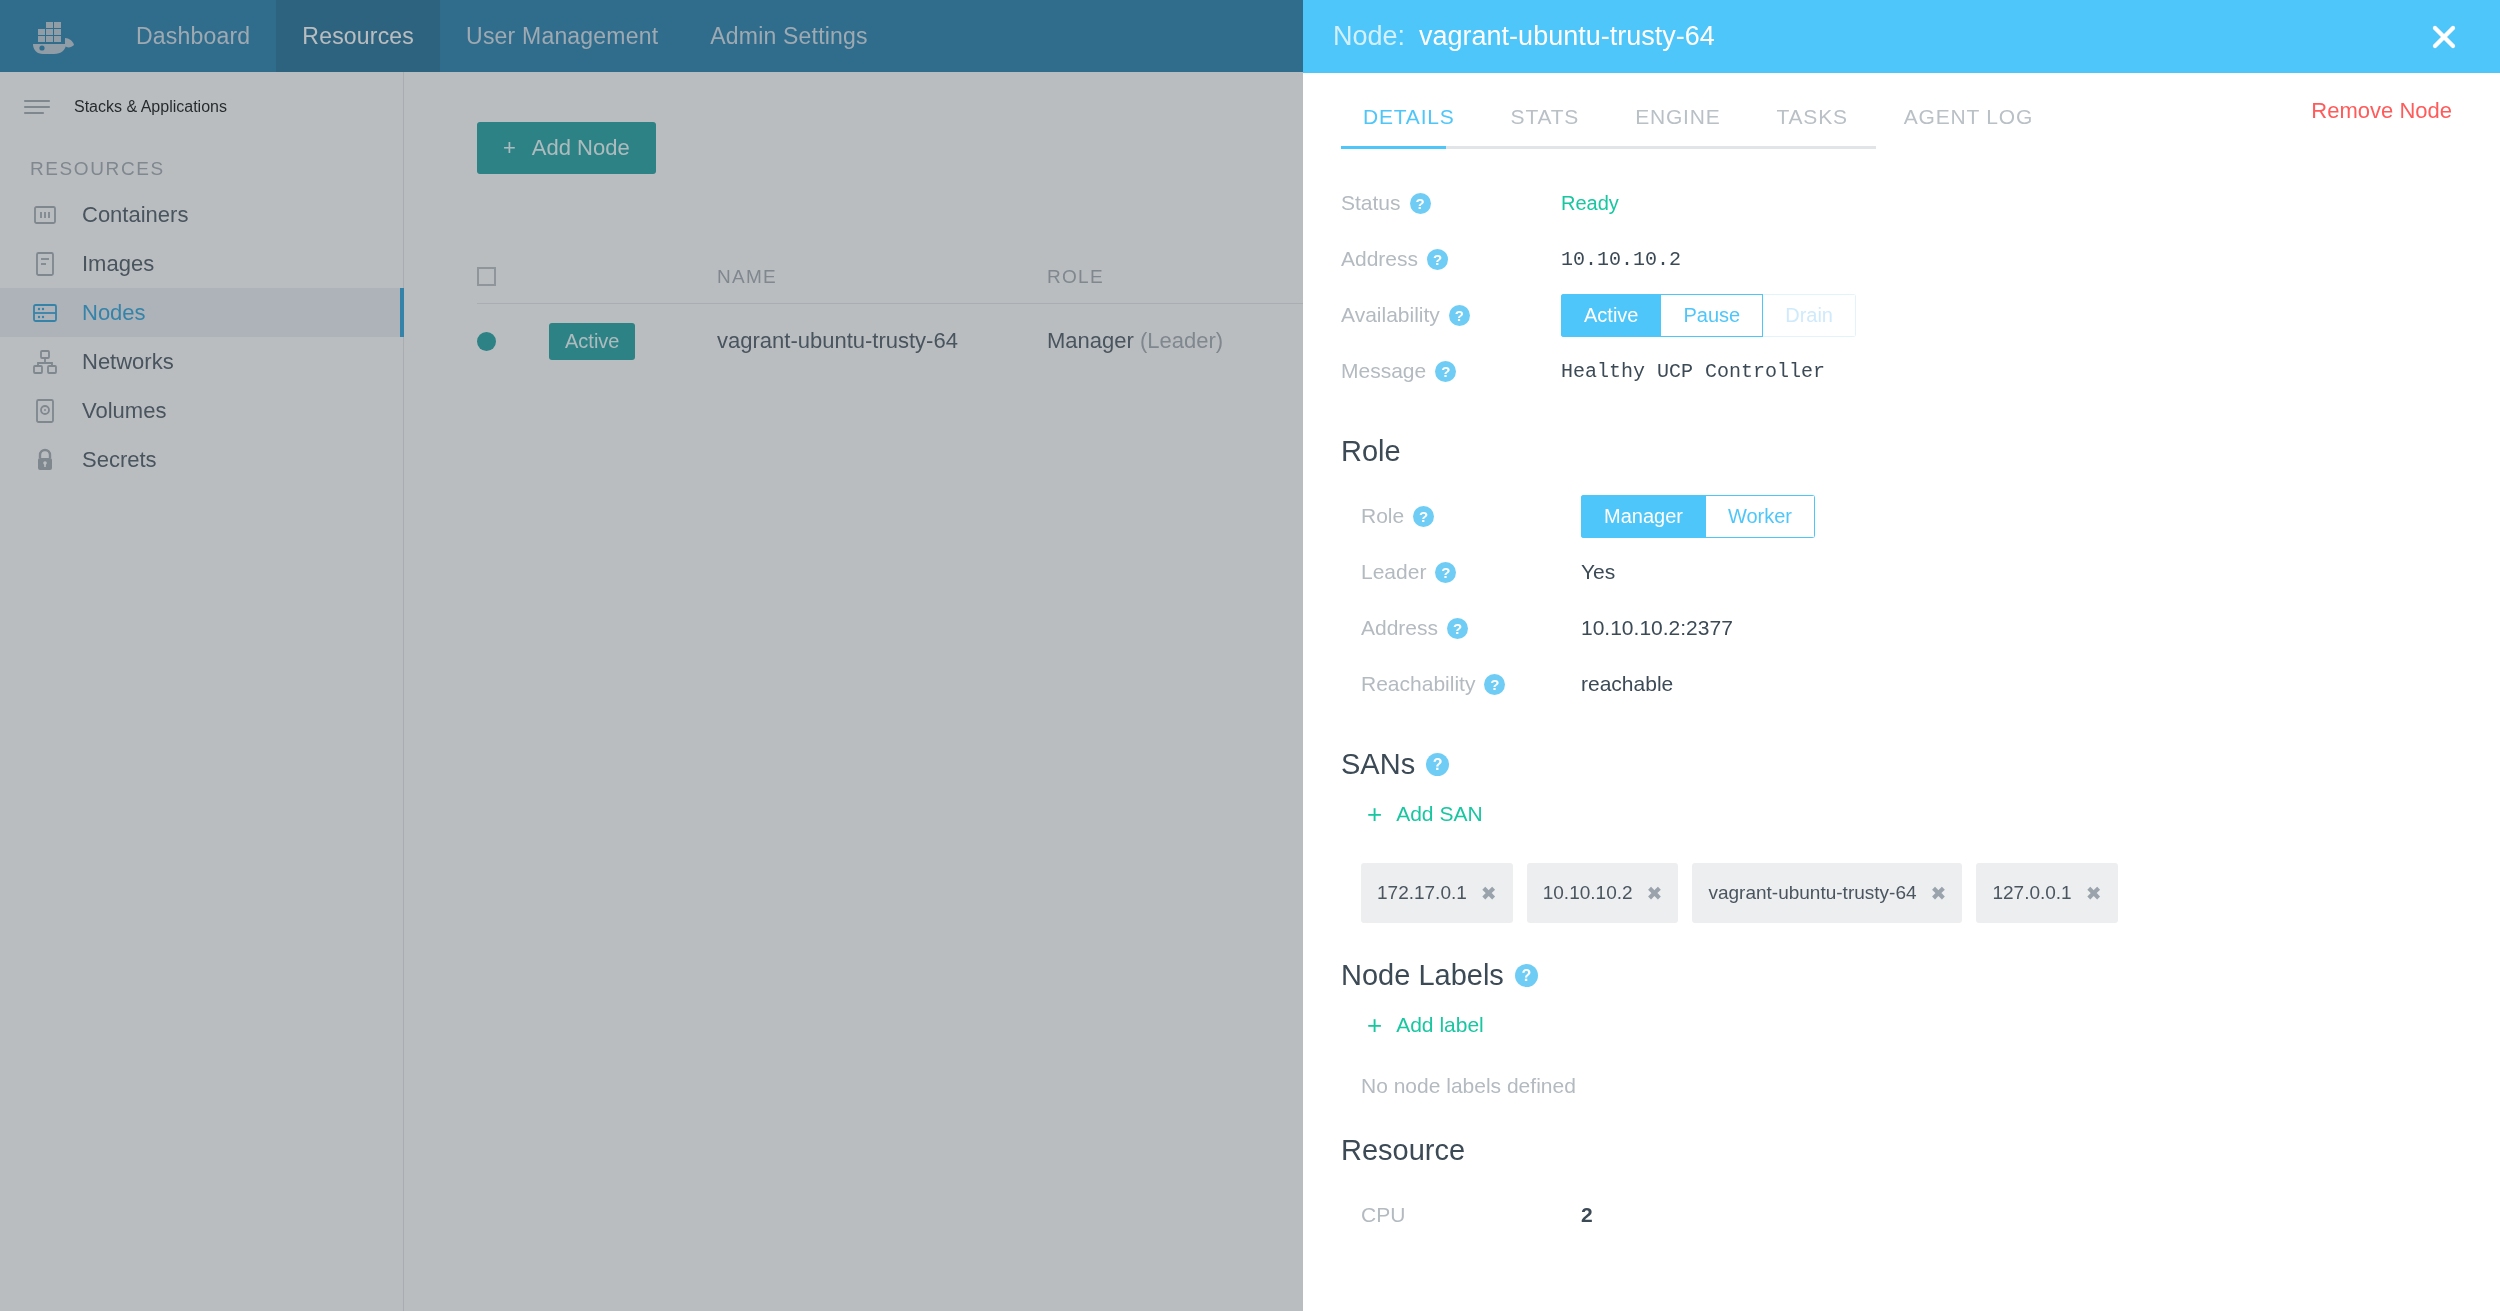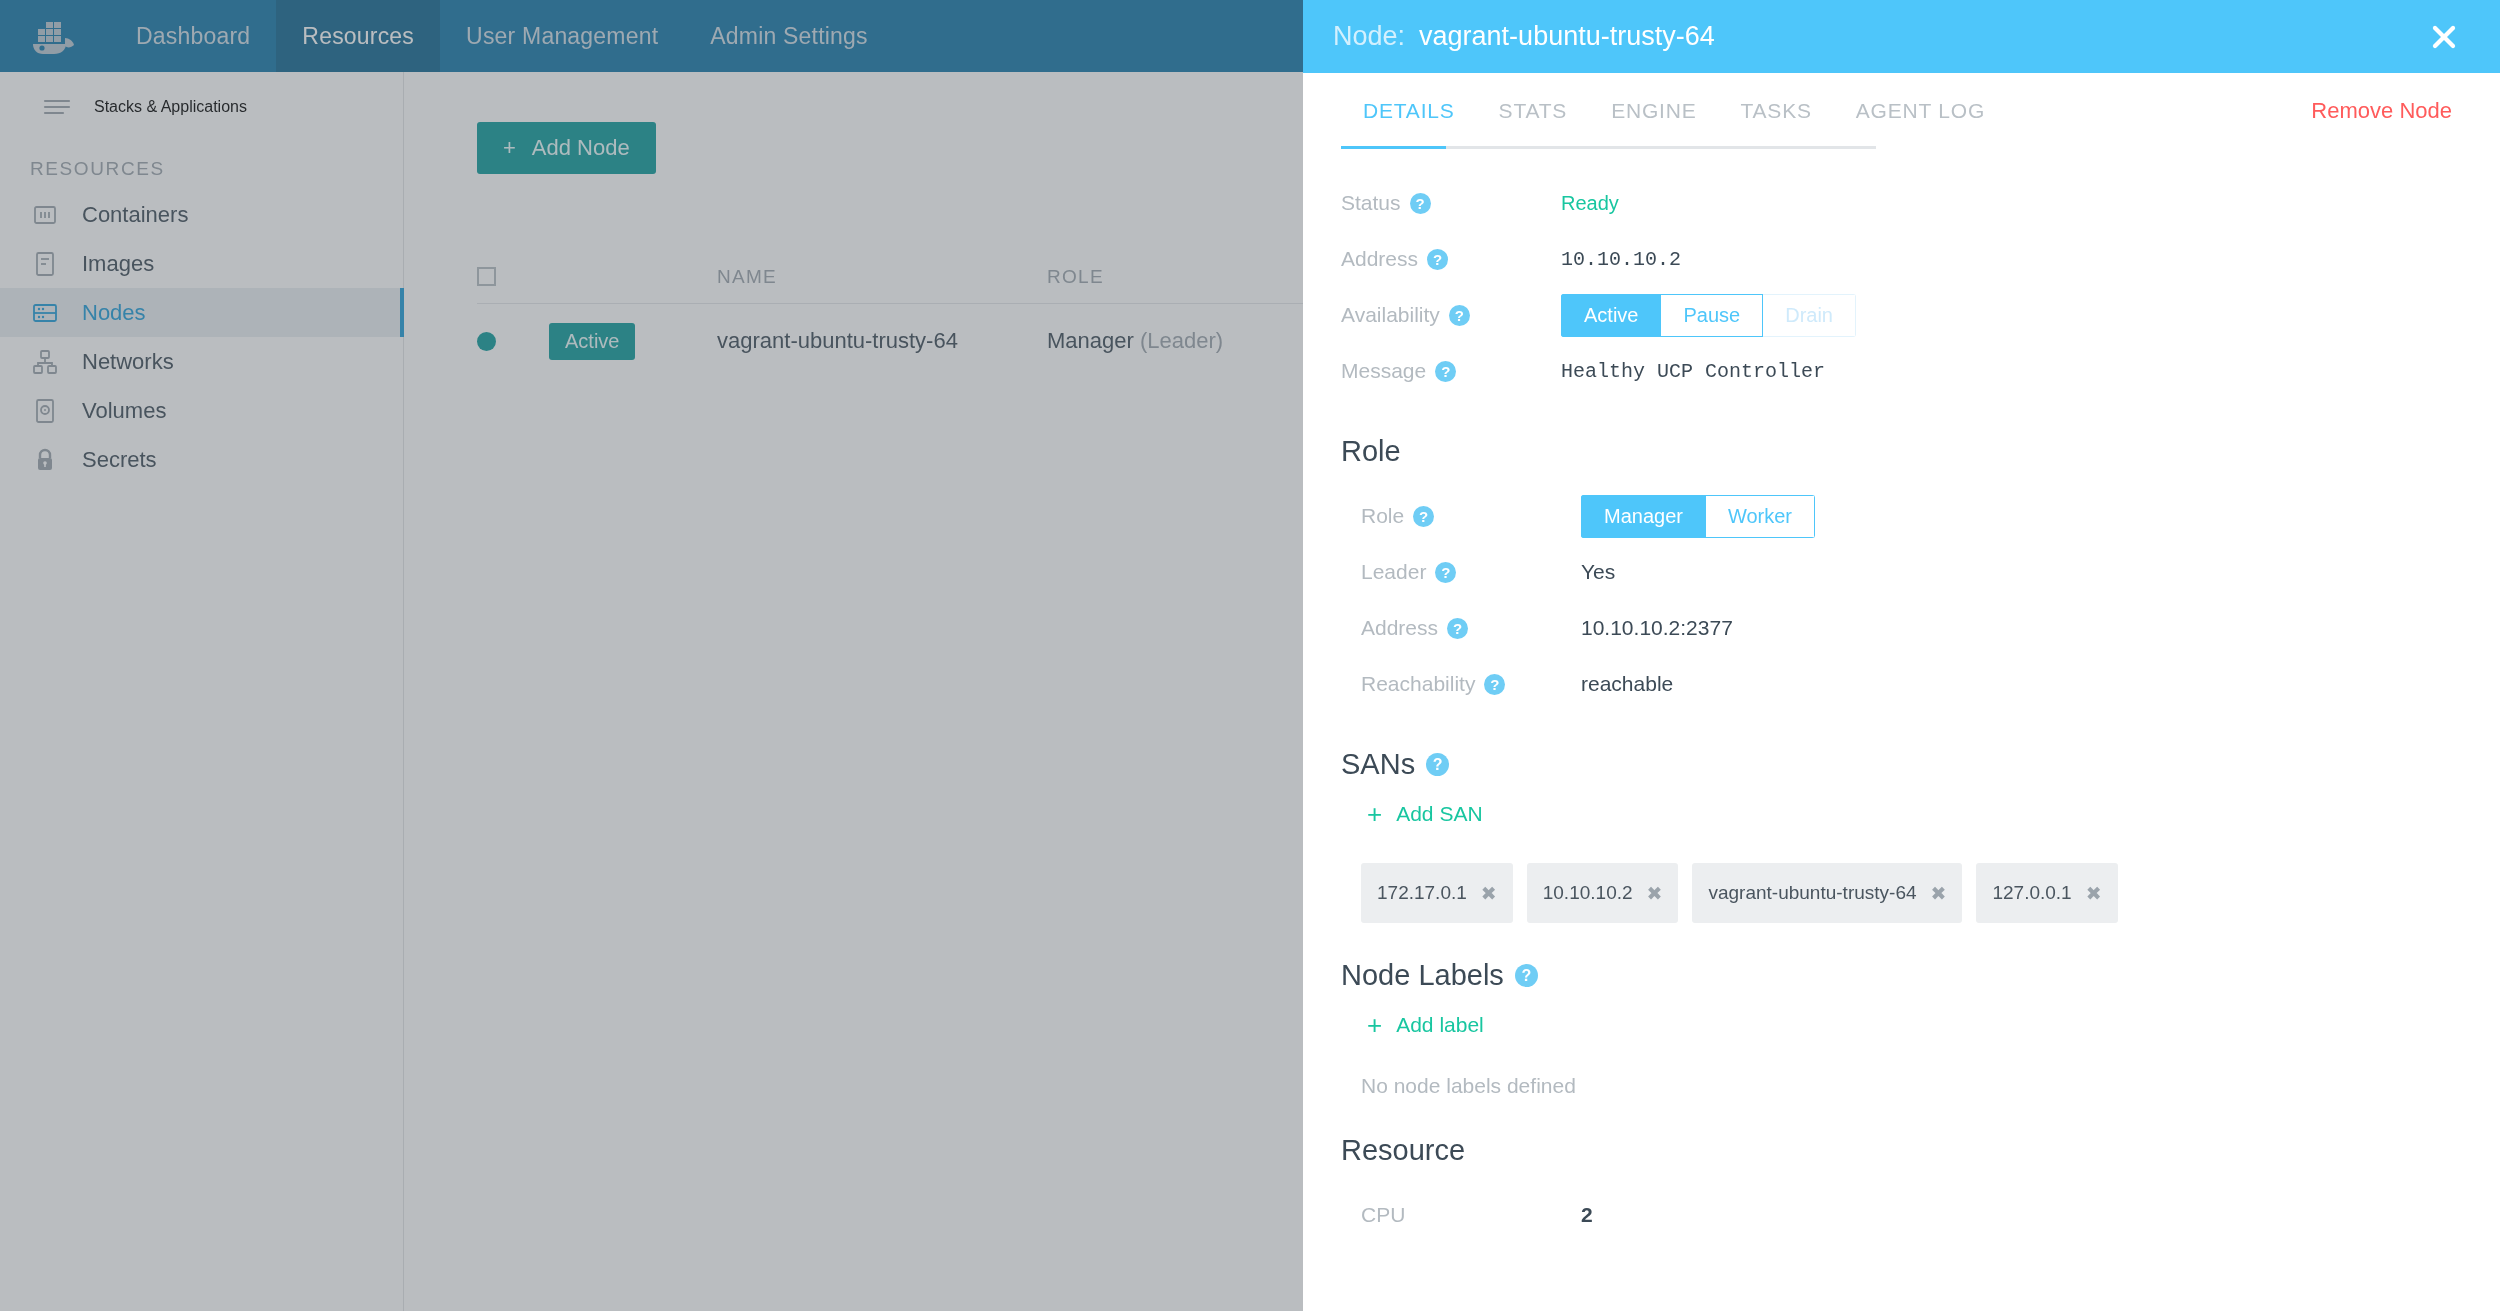--- a/index.html
+++ b/index.html
@@ -28,21 +28,21 @@
     color: #cfdde6; font-size: 23px; letter-spacing: .2px;
     cursor: pointer; white-space: nowrap;
   }
   .nav-item.active { background: #0f6590; color: #ffffff; }
 
   .sidebar {
     position: absolute; top: 72px; left: 0; width: 404px; bottom: 0;
     background: #ffffff; border-right: 1px solid #e2e4e6;
   }
   .side-top {
-    height: 70px; display: flex; align-items: center; padding-left: 42px; gap: 22px;
+    height: 70px; display: flex; align-items: center; padding-left: 22px; gap: 22px;
   }
   .side-label {
     padding: 16px 0 10px 30px; color: #9aa3ab;
     font-size: 19px; letter-spacing: 1.6px;
   }
   .side-item {
     height: 49px; display: flex; align-items: center; gap: 22px;
     padding-left: 30px; color: #3c4a56; font-size: 22px; cursor: pointer;
     position: relative;
   }
@@ -97,21 +97,21 @@
     padding: 0 36px 0 30px; color: #ffffff;
   }
   .panel-head .kicker { font-size: 27px; color: #d3f0fe; margin-right: 14px; }
   .panel-head .ptitle { font-size: 27px; color: #ffffff; }
   .close-x {
     margin-left: auto; width: 40px; height: 40px; display: flex;
     align-items: center; justify-content: center; cursor: pointer;
   }
 
   .tabs-row { position: relative; height: 76px; padding-left: 38px; display: flex; align-items: center; }
-  .tabs { display: flex; align-items: center; gap: 0; height: 88px; }
+  .tabs { display: flex; align-items: flex-end; gap: 12px; height: 88px; }
   .tab {
     height: 76px; display: flex; align-items: center; padding: 0 22px;
     color: #b9c0c6; font-size: 21px; letter-spacing: .8px; cursor: pointer;
     position: relative;
   }
   .tab.active { color: #4ec6fa; }
   .tab-underline { position: absolute; left: 38px; right: 0; bottom: 0; height: 3px; background: #e2e5e8; width: 535px; }
   .tab-underline-active { position: absolute; left: 38px; bottom: 0; height: 3px; background: #4ec6fa; width: 105px; }
   .remove-node {
     margin-left: auto; margin-right: 48px; color: #ff5b5b; font-size: 22px; cursor: pointer;

